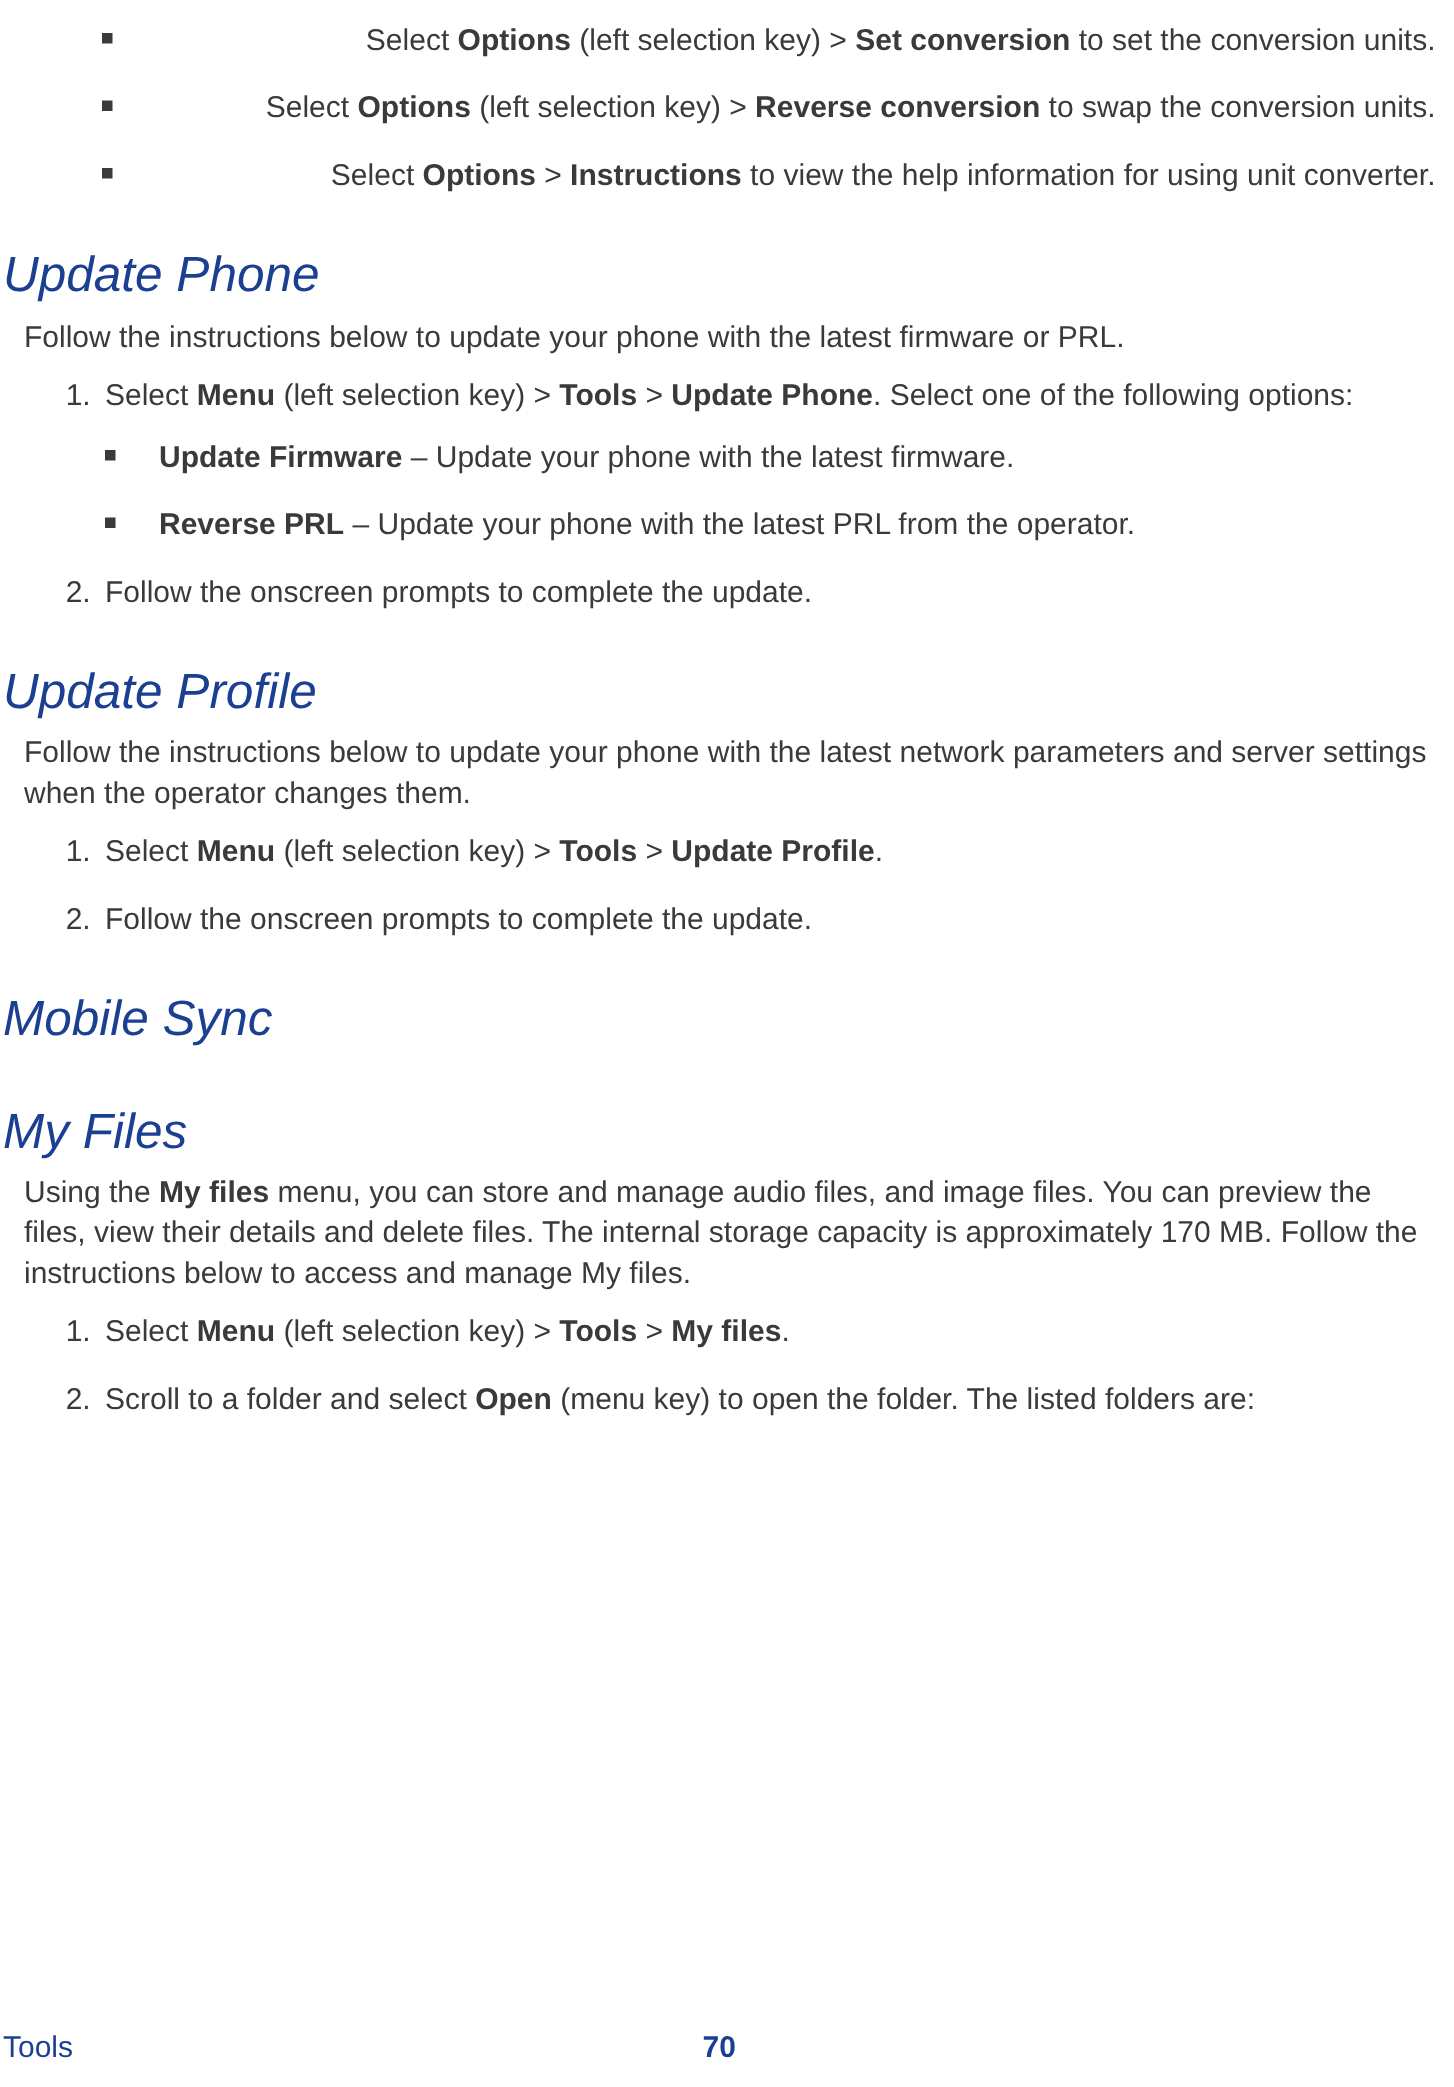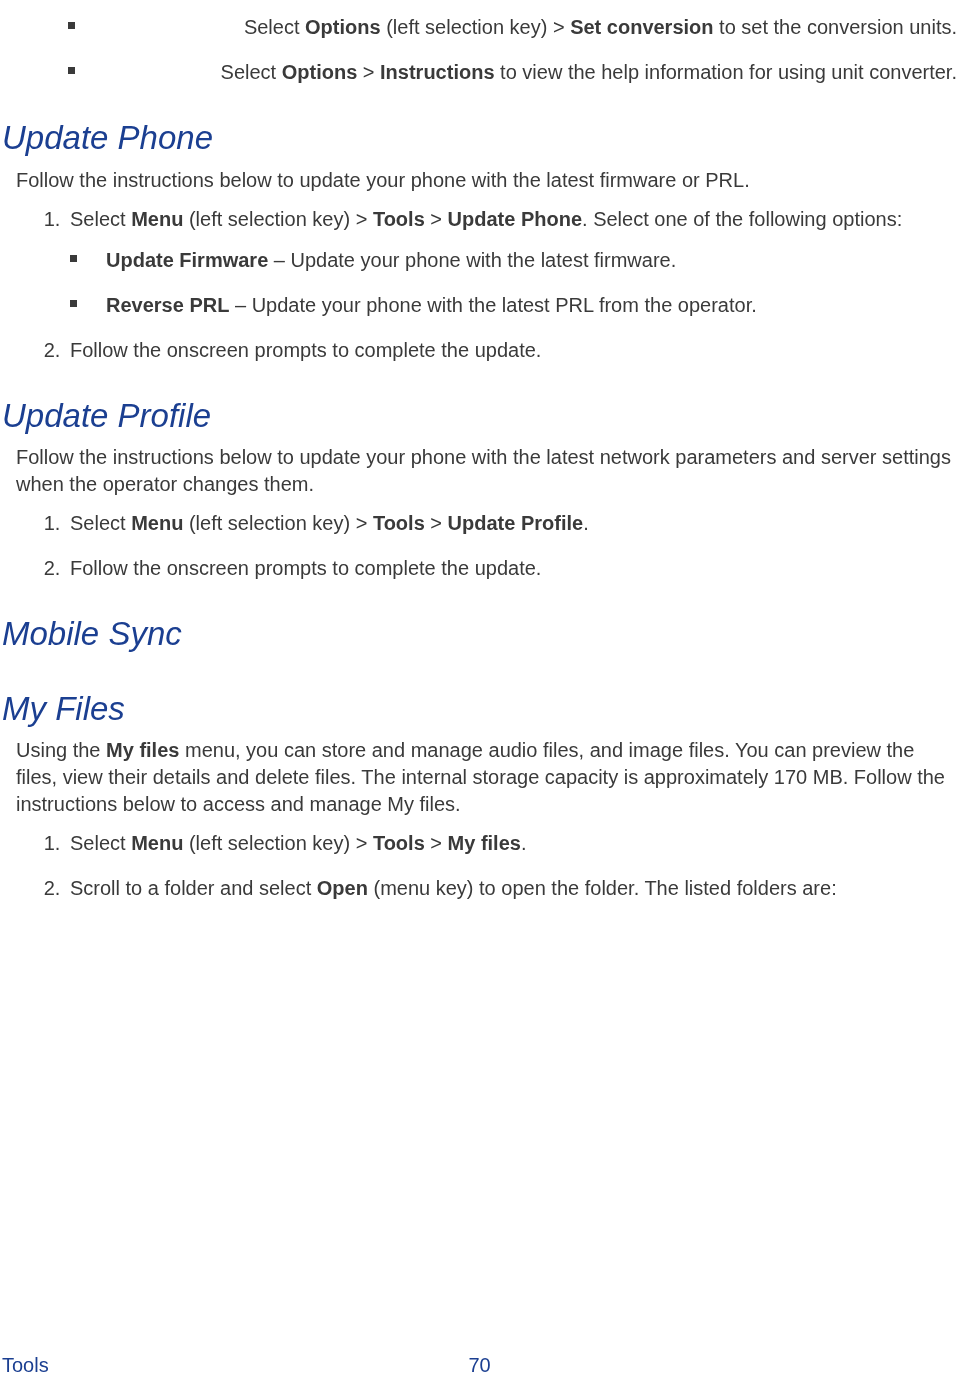--- a/index.html
+++ b/index.html
@@ -89,30 +89,34 @@
     left: 2px;
     right: 12px;
     color: #1b3f91;
     font-size: 20px;
   }
   .footer-left { float: left; }
   .footer-center {
     position: absolute;
     left: 50%;
     transform: translateX(-50%);
+    font-weight: bold;
   }
 </style>
 </head>
 <body>
 
 <div class="page">
 
   <ul class="bullets">
     <li>
       <span>Select </span><span class="bold">Options</span><span> (left selection key) &gt; </span><span class="bold">Set conversion</span><span> to set the conversion units.</span>
+    </li>
+    <li>
+      <span>Select </span><span class="bold">Options</span><span> (left selection key) &gt; </span><span class="bold">Reverse conversion</span><span> to swap the conversion units.</span>
     </li>
     <li>
       <span>Select </span><span class="bold">Options</span><span> &gt; </span><span class="bold">Instructions</span><span> to view the help information for using unit converter.</span>
     </li>
   </ul>
 
   <h2 class="section-heading">Update Phone</h2>
   <p class="intro">Follow the instructions below to update your phone with the latest firmware or PRL.</p>
   <ol class="steps">
     <li>

